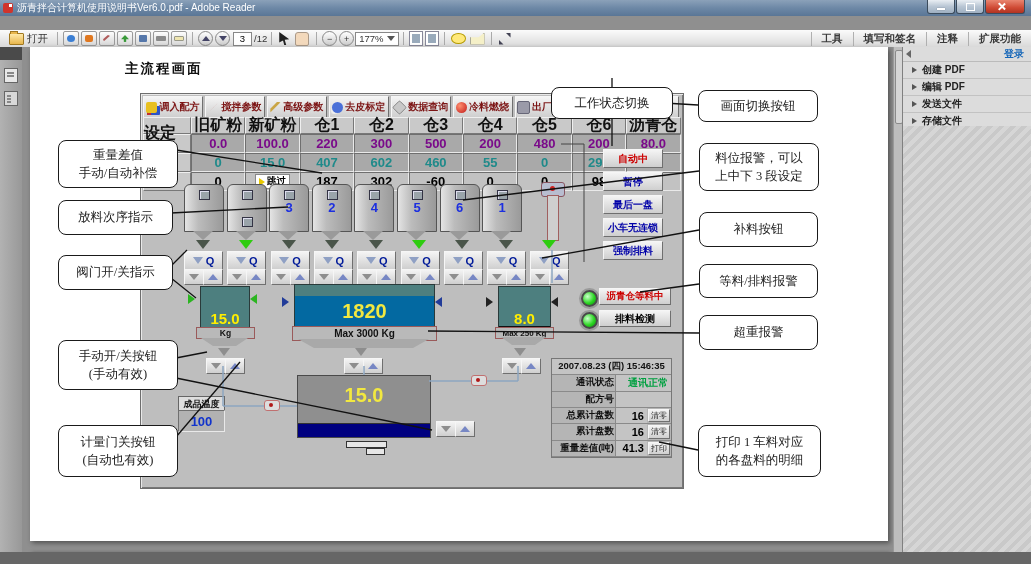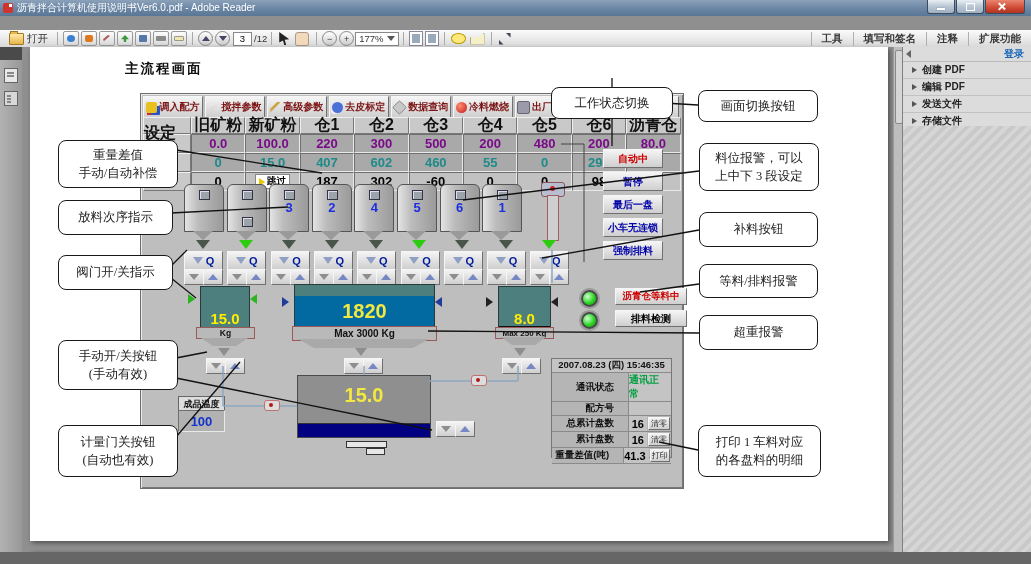--- a/index.html
+++ b/index.html
@@ -131,25 +131,25 @@
   .hop-bar{position:absolute;background:#b9b9b9;border:1px solid #9a5a5a;display:flex;align-items:center;justify-content:center;
     font-weight:bold;color:#111;}
   .hop-taper{position:absolute;width:0;height:0;}
   .side-tri{position:absolute;width:0;height:0;}
   .st-r{border-top:5px solid transparent;border-bottom:5px solid transparent;border-left:7px solid;}
   .st-l{border-top:5px solid transparent;border-bottom:5px solid transparent;border-right:7px solid;}
   .funnel-glyph{position:absolute;width:0;height:0;border-left:6px solid transparent;border-right:6px solid transparent;border-top:8px solid #8e8e8e;}
   
   .led{position:absolute;width:13px;height:13px;border-radius:50%;border:2px solid #4a4a4a;box-shadow:0 0 0 2px #9a9a9a;
     background:radial-gradient(circle at 35% 35%,#ccffcc,#2bd622 55%,#0a8a0a);}
-  .ledbtn{position:absolute;height:15px;display:flex;align-items:center;justify-content:center;font-weight:bold;margin-left:16px;}
+  .ledbtn{position:absolute;height:15px;display:flex;align-items:center;justify-content:center;font-weight:bold;}
   #status-panel{position:absolute;left:410px;top:264px;width:119px;height:98px;border:1px solid #777;display:flex;flex-direction:column;background:#b5b5b5;}
   .st-row{flex:1;display:flex;border-bottom:1px solid #8a8a8a;}
   .st-dt{flex:1;display:flex;align-items:center;justify-content:center;background:#c4c4c4;font-size:9.5px;font-weight:bold;color:#111;}
-  .st-label{width:62px;display:flex;align-items:center;justify-content:flex-end;padding-right:14px;background:#b5b5b5;
+  .st-label{width:62px;display:flex;align-items:center;justify-content:flex-end;padding-right:1px;background:#b5b5b5;
     font-size:9.5px;font-weight:bold;color:#111;border-right:1px solid #8a8a8a;}
   .st-value{flex:1;display:flex;align-items:center;justify-content:flex-end;padding-right:3px;background:#c4c4c4;
     font-size:11px;font-weight:bold;color:#000;}
   .st-minibtn{width:20px;margin:1px;display:flex;align-items:center;justify-content:center;font-size:8px;color:#222;}
   
   #mixer{position:absolute;left:156px;top:281px;width:132px;height:61px;background:#8f8f8f;border:1px solid #4a4a4a;}
   #mixer .mval{position:absolute;left:0;top:8px;width:100%;text-align:center;font-size:20px;font-weight:bold;color:#f2e840;}
   #mixer .navy{position:absolute;left:0;bottom:0;width:100%;height:13px;background:#000080;border-top:1px solid #333;}
   #temp-label{position:absolute;left:37px;top:302px;width:45px;height:14px;background:#dedede;border:1px solid #666;
     font-size:9px;font-weight:bold;display:flex;align-items:center;justify-content:center;color:#111;}

